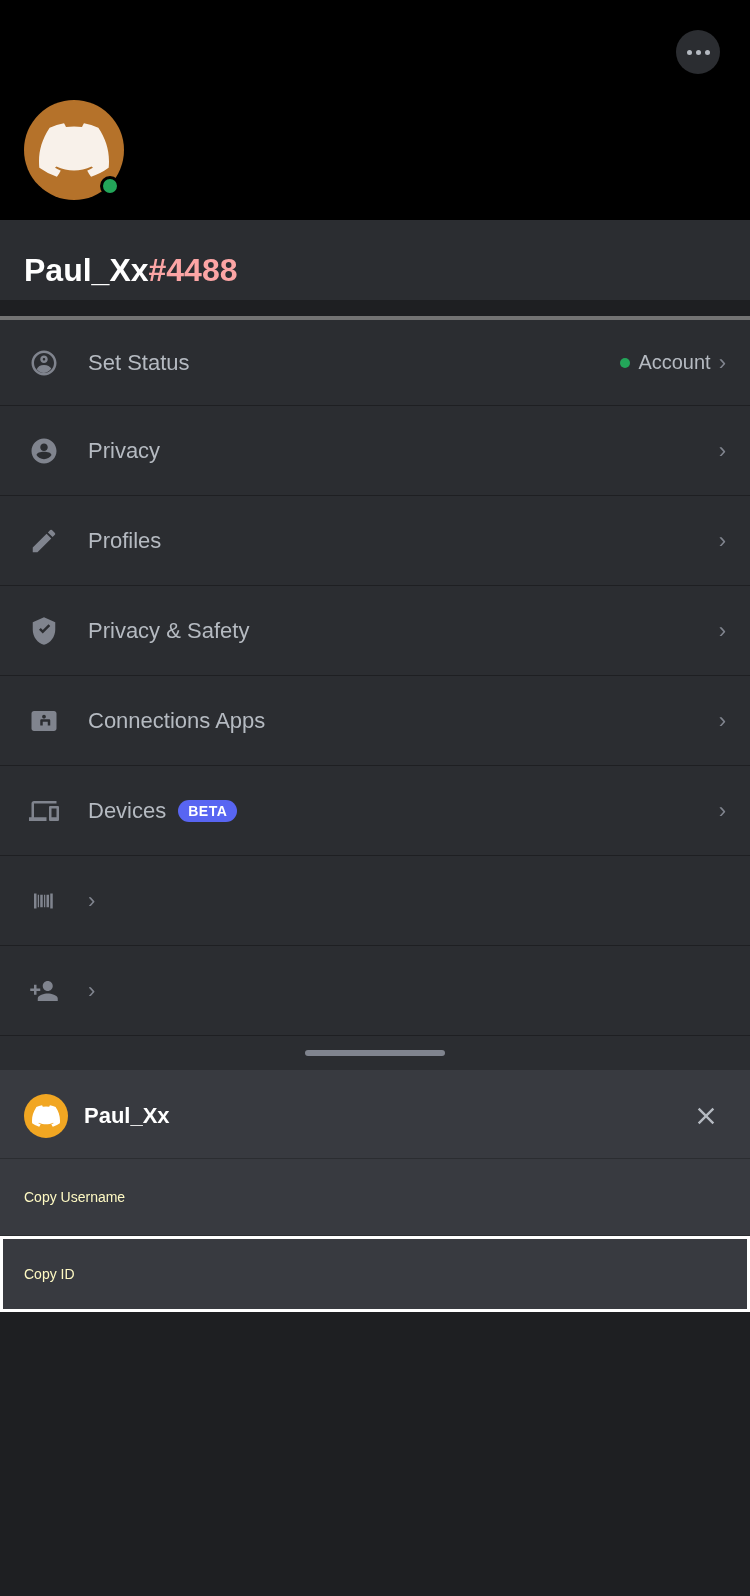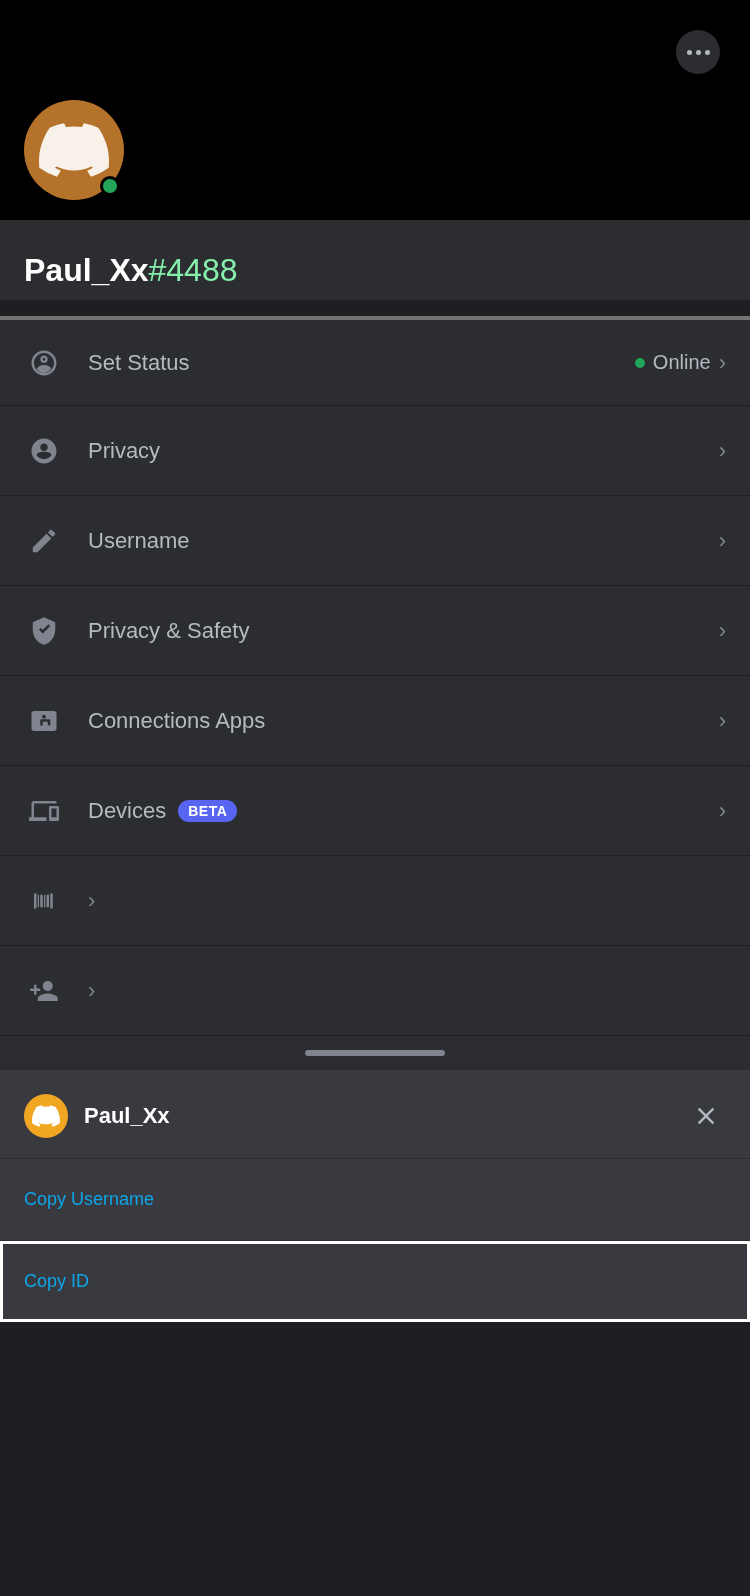--- a/index.html
+++ b/index.html
@@ -96,22 +96,22 @@
 
     .username {
       font-size: 32px;
       font-weight: 700;
       color: #fff;
       margin-top: 12px;
       padding: 0 24px;
     }
 
     .username .discriminator {
-      color: #86efac;
-      font-weight: 400;
+      color: #fca5a5;
+      font-weight: 700;
     }
 
     
     .profile-bottom {
       background: #2b2d31;
       padding: 20px 0 0 0;
       min-height: 80px;
     }
 
     
@@ -256,22 +256,22 @@
     .close-btn svg {
       width: 28px;
       height: 28px;
       fill: #b5bac1;
     }
 
     .bottom-menu-item {
       padding: 30px 24px;
       background: #383a40;
       border-bottom: 1px solid #2b2d31;
-      font-size: 18px;
-      color: #0ea5e9;
+      font-size: 14px;
+      color: #fef9c3;
       cursor: pointer;
     }
 
     .bottom-menu-item.highlighted {
       border: 3px solid #ffffff;
       margin: 0;
       padding: 27px 21px;
     }
   </style>
 </head>
@@ -310,21 +310,21 @@
   <div class="menu-item">
     <div class="menu-icon">
       <svg viewBox="0 0 24 24">
           <path d="M12 2C6.486 2 2 6.486 2 12s4.486 10 10 10 10-4.486 10-10S17.514 2 12 2zm0 18c-4.411 0-8-3.589-8-8s3.589-8 8-8 8 3.589 8 8-3.589 8-8 8z"></path>
           <path d="M12 6c-1.654 0-3 1.346-3 3s1.346 3 3 3 3-1.346 3-3-1.346-3-3-3zm0 4c-.551 0-1-.449-1-1s.449-1 1-1 1 .449 1 1-.449 1-1 1zm-5.829 6.908C7.193 14.641 9.043 13.5 12 13.5s4.807 1.141 5.829 2.908A7.966 7.966 0 0 1 12 20a7.966 7.966 0 0 1-5.829-3.092z"></path>
         </svg>
     </div>
     <span class="menu-label">Set Status</span>
     <div class="menu-right">
       <div class="online-indicator"></div>
-      <span>Online</span>
+      <span>Account</span>
       <span class="chevron">›</span>
     </div>
   </div>
 
   <div class="menu-item">
     <div class="menu-icon">
       <svg viewBox="0 0 24 24">
           <path d="M12 2C6.486 2 2 6.486 2 12s4.486 10 10 10 10-4.486 10-10S17.514 2 12 2zm0 4c1.654 0 3 1.346 3 3s-1.346 3-3 3-3-1.346-3-3 1.346-3 3-3zm0 12.5c-2.5 0-4.71-1.28-6-3.22C6.03 13.35 9.13 12.5 12 12.5s5.97.85 6 2.78c-1.29 1.94-3.5 3.22-6 3.22z"></path>
         </svg>
     </div>
@@ -333,21 +333,21 @@
       <span class="chevron">›</span>
     </div>
   </div>
 
   <div class="menu-item">
     <div class="menu-icon">
       <svg viewBox="0 0 24 24">
           <path d="M3 17.25V21h3.75L17.81 9.94l-3.75-3.75L3 17.25zM20.71 7.04a1.003 1.003 0 0 0 0-1.42l-2.34-2.34a1.003 1.003 0 0 0-1.42 0l-1.83 1.83 3.75 3.75 1.84-1.82z"></path>
         </svg>
     </div>
-    <span class="menu-label">Username</span>
+    <span class="menu-label">Profiles</span>
     <div class="menu-right">
       <span class="chevron">›</span>
     </div>
   </div>
 
   <div class="menu-item">
     <div class="menu-icon">
       <svg viewBox="0 0 24 24">
           <path d="M12 1L3 5v6c0 5.55 3.84 10.74 9 12 5.16-1.26 9-6.45 9-12V5l-9-4zm-1 13l-3-3 1.41-1.41L11 11.17l4.59-4.58L17 8l-6 6z"></path>
         </svg>

